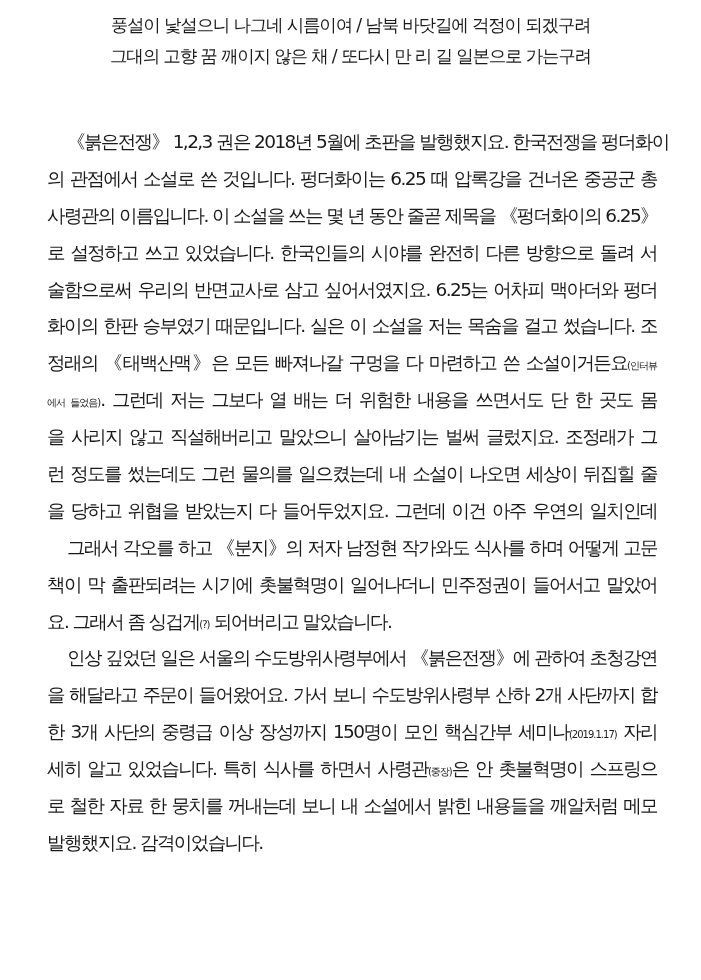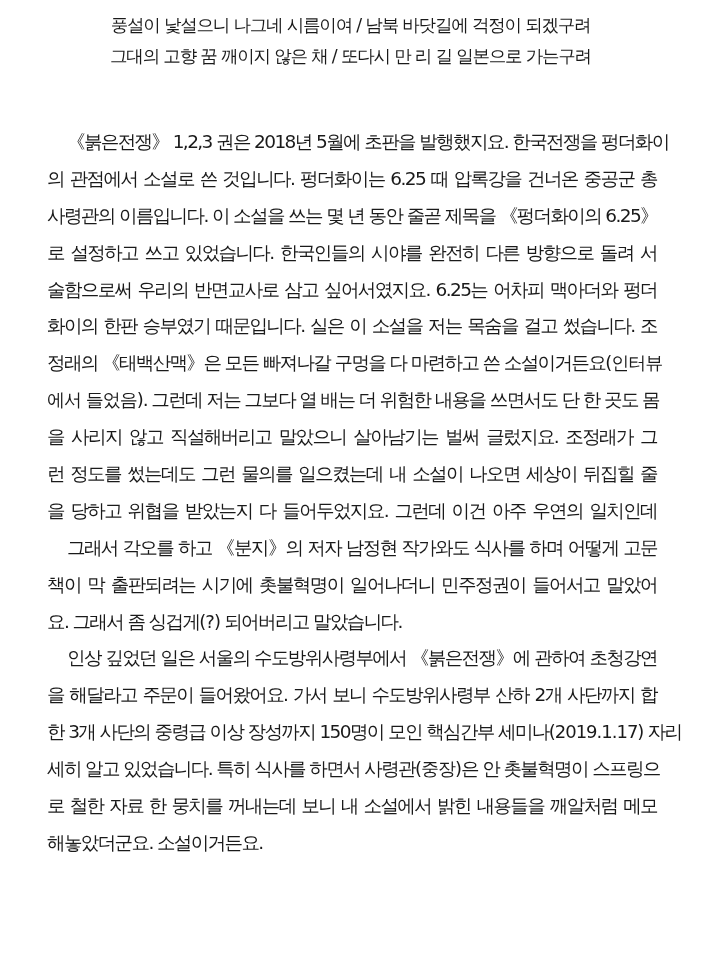--- a/index.html
+++ b/index.html
@@ -55,21 +55,21 @@
       height: 36.9px;
       overflow: visible;
     }
     .line.last {
       text-align-last: left;
     }
     .line.indent {
       padding-left: 20px;
     }
     .small {
-      font-size: 18px;
+      font-size: 10px;
       letter-spacing: -1px;
     }
   </style>
 </head>
 <body>
 
 <div class="page">
 
   <div class="verse">
     <span class="verse-line">풍설이 낯설으니 나그네 시름이여 / 남북 바닷길에 걱정이 되겠구려</span>
@@ -97,17 +97,17 @@
       <span class="line">책이 막 출판되려는 시기에 촛불혁명이 일어나더니 민주정권이 들어서고 말았어</span>
       <span class="line last"><span>요. 그래서 좀 싱겁게</span><span class="small">(?)</span><span> 되어버리고 말았습니다.</span></span>
     </div>
 
     <div>
       <span class="line indent">인상 깊었던 일은 서울의 수도방위사령부에서 《붉은전쟁》에 관하여 초청강연</span>
       <span class="line">을 해달라고 주문이 들어왔어요. 가서 보니 수도방위사령부 산하 2개 사단까지 합</span>
       <span class="line"><span>한 3개 사단의 중령급 이상 장성까지 150명이 모인 핵심간부 세미나</span><span class="small">(2019.1.17)</span><span> 자리</span></span>
       <span class="line"><span>세히 알고 있었습니다. 특히 식사를 하면서 사령관</span><span class="small">(중장)</span><span>은 안 촛불혁명이 스프링으</span></span>
       <span class="line">로 철한 자료 한 뭉치를 꺼내는데 보니 내 소설에서 밝힌 내용들을 깨알처럼 메모</span>
-      <span class="line last">해놓았더군요. 소설이거든요.</span>
+      <span class="line last">발행했지요. 감격이었습니다.</span>
     </div>
 
   </div>
 </div>
 
 </body></html>

